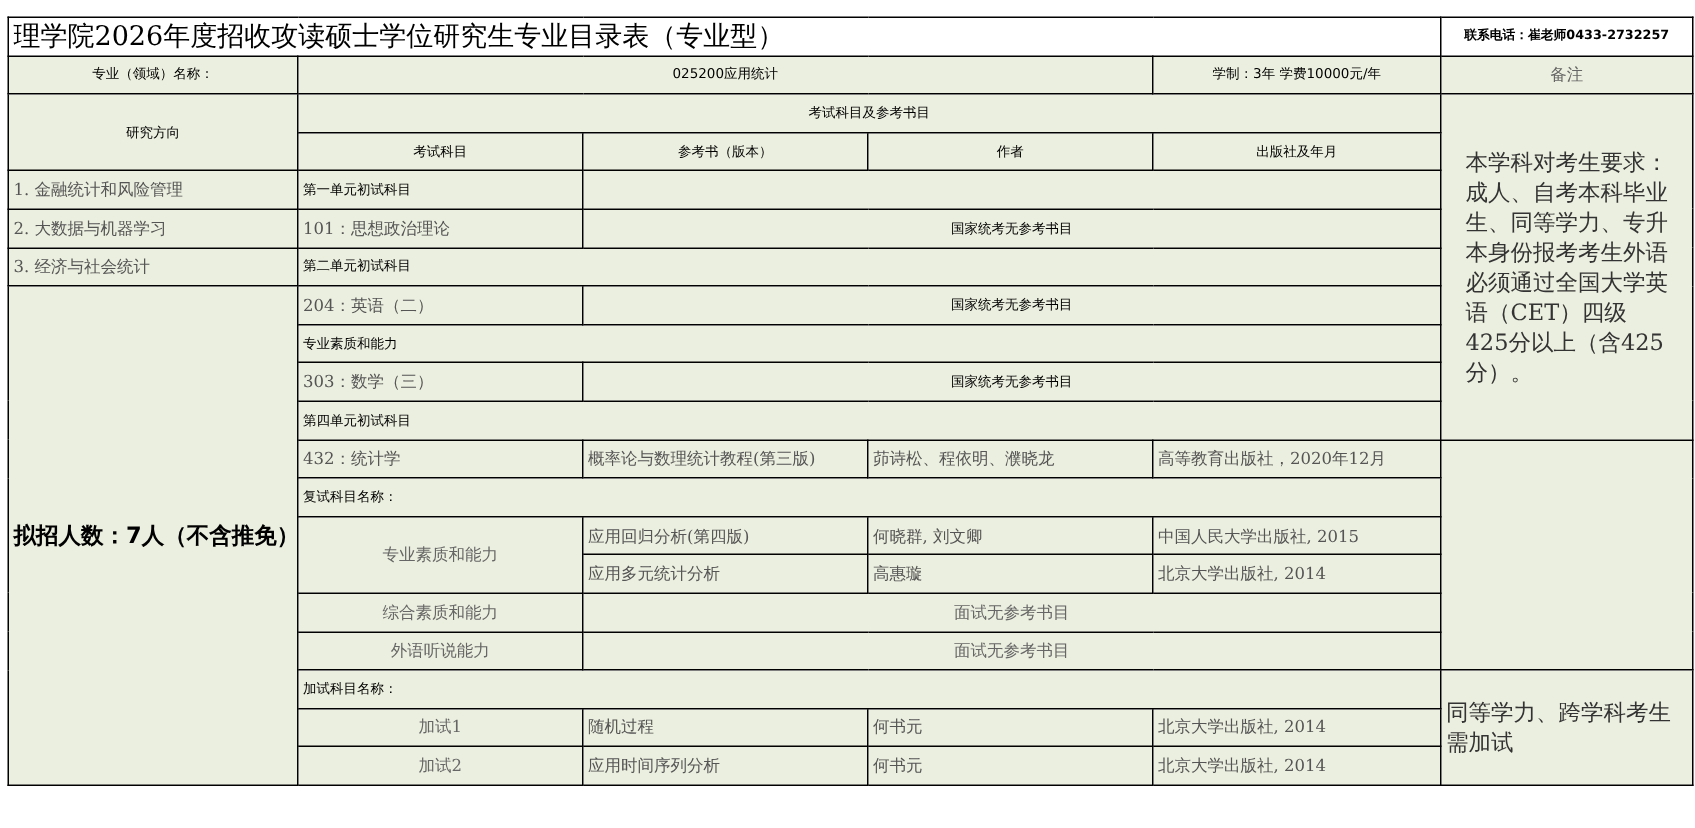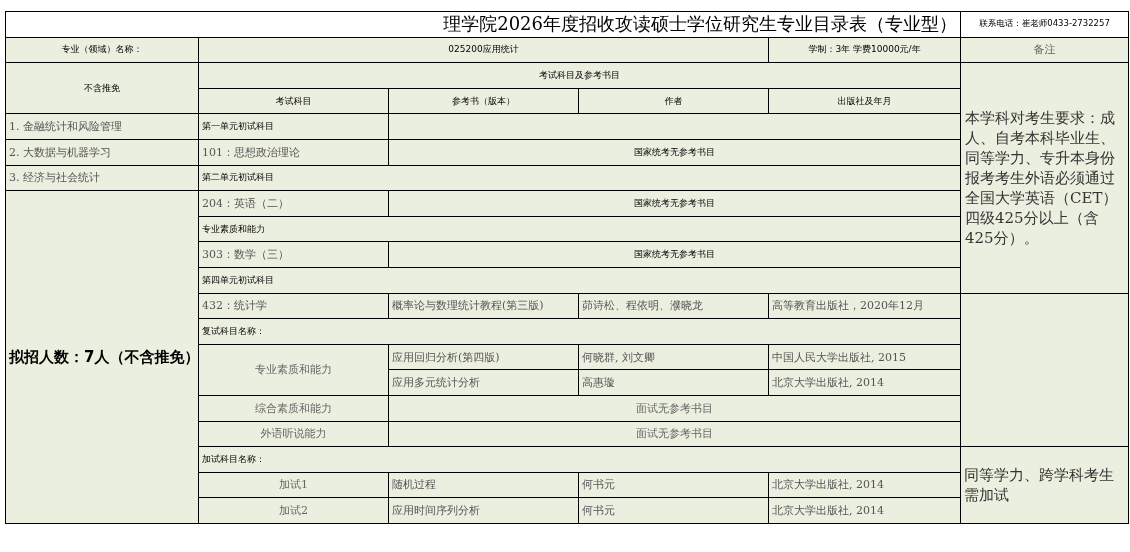--- a/index.html
+++ b/index.html
@@ -14,29 +14,29 @@
     border: 1px solid #000;
     background: #ebefdf;
     padding: 0 3px;
     height: 25.6px;
     font-size: 11px;
     color: #555;
     overflow: hidden;
     white-space: nowrap;
     box-sizing: border-box;
   }
-  td.title-cell { background: #ffffff !important; text-align: right; font-size: 18px !important;
+  td.title-cell { background: #ffffff !important; text-align: left; font-size: 18px !important;
                   color: #000 !important; font-weight: normal; height: 26px; letter-spacing: 0px; }
   td.contact-cell { background: #ffffff !important; font-family: "DejaVu Sans", sans-serif;
-                    font-size: 8.5px !important; font-weight: normal; color: #000 !important; text-align: center; margin-top: 40px; }
+                    font-size: 8.5px !important; font-weight: bold; color: #000 !important; text-align: center; margin-top: 40px; }
   .bold { font-family: "DejaVu Sans", sans-serif; font-weight: normal; color: #000 !important; font-size: 9px !important; }
   .center { text-align: center; }
   .gray { color: #666 !important; }
   td.note-big { font-size: 15px !important; color: #333 !important; white-space: normal !important;
-                line-height: 20px; vertical-align: middle; padding: 0 4px !important; }
+                line-height: 20px; vertical-align: middle; padding: 0 16px !important; }
   td.note-big2 { font-size: 15px !important; color: #333 !important; white-space: normal !important;
                  text-align: left; line-height: 20px; }
   td.quota { font-family: "DejaVu Sans", sans-serif; font-weight: bold; font-size: 15px !important;
              color: #000 !important; text-align: center; }
 </style>
 </head>
 <body>
 
 <table class="catalog">
   <colgroup>
@@ -55,21 +55,21 @@
   </tr>
 
   <tr>
     <td class="bold center">专业（领域）名称：</td>
     <td colspan="3" class="bold center">025200应用统计</td>
     <td class="bold center">学制：3年 学费10000元/年</td>
     <td class="center gray">备注</td>
   </tr>
 
   <tr>
-    <td rowspan="2" class="bold center">不含推免</td>
+    <td rowspan="2" class="bold center">研究方向</td>
     <td colspan="4" class="bold center">考试科目及参考书目</td>
     <td rowspan="9" class="note-big">本学科对考生要求：成人、自考本科毕业生、同等学力、专升本身份报考考生外语必须通过全国大学英语（CET）四级425分以上（含425分）。</td>
   </tr>
   <tr>
     <td class="bold center">考试科目</td>
     <td class="bold center">参考书（版本）</td>
     <td class="bold center">作者</td>
     <td class="bold center">出版社及年月</td>
   </tr>
 

